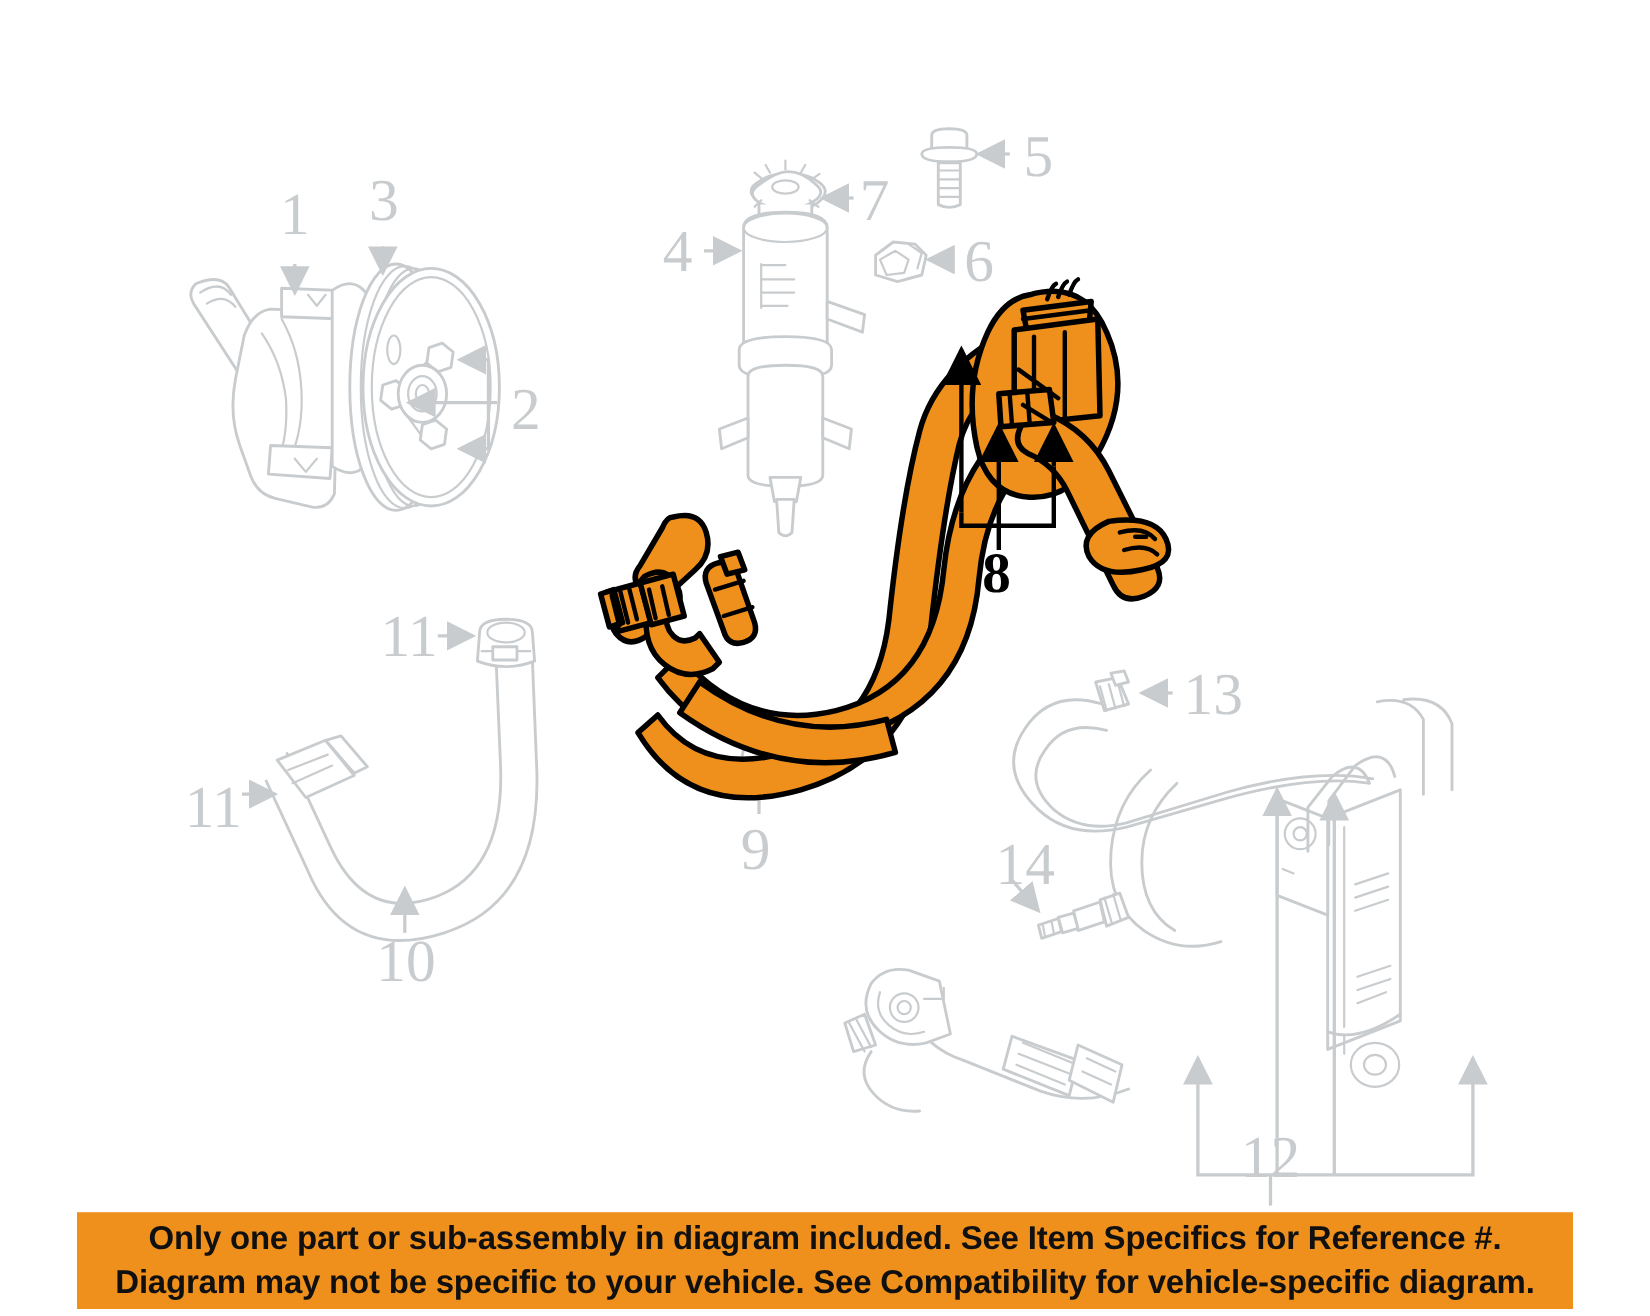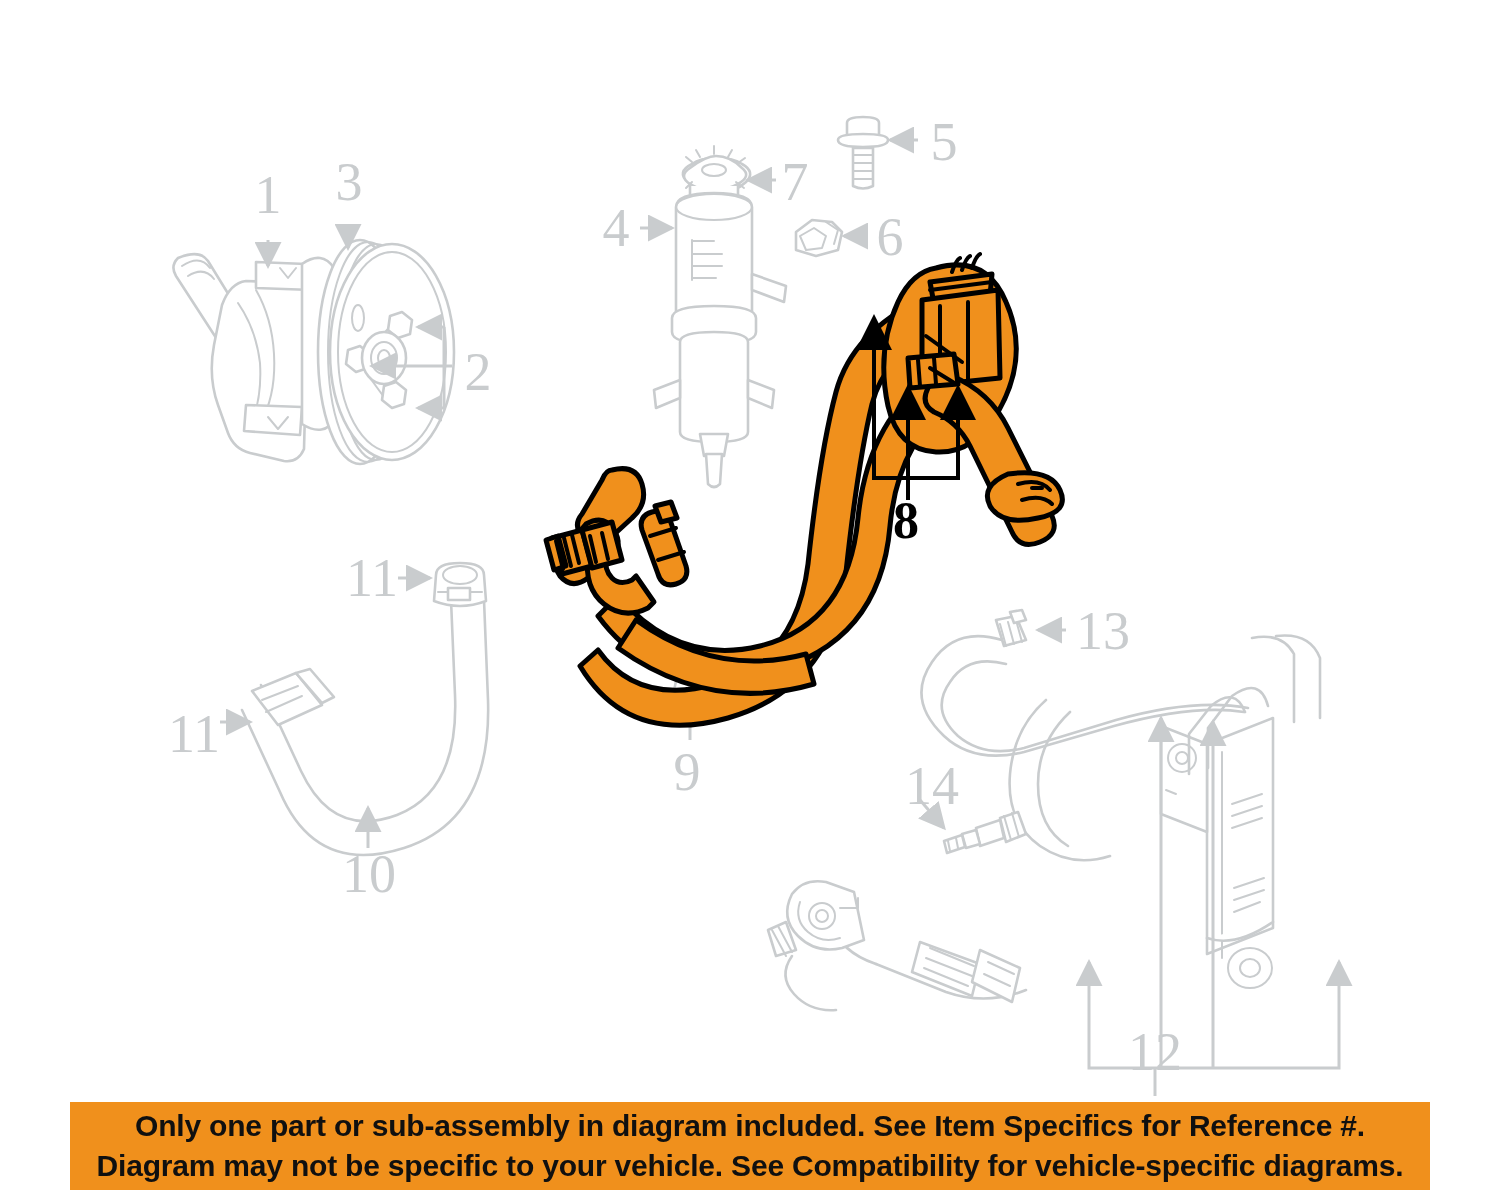--- a/index.html
+++ b/index.html
@@ -399,16 +399,16 @@
     <text class="num" x="369" y="892" text-anchor="middle">10</text>
     <text class="num" x="372" y="596" text-anchor="middle">11</text>
     <text class="num" x="194" y="752" text-anchor="middle">11</text>
     <text class="num" x="1155" y="1070" text-anchor="middle">12</text>
     <text class="num" x="1103" y="649" text-anchor="middle">13</text>
     <text class="num" x="932" y="804" text-anchor="middle">14</text>
   </svg>
 
   <div class="callout-banner">
     <div class="banner-line">Only one part or sub-assembly in diagram included. See Item Specifics for Reference #.</div>
-    <div class="banner-line">Diagram may not be specific to your vehicle. See Compatibility for vehicle-specific diagrams.</div>
+    <div class="banner-line">Diagram may not be specific to your vehicle. See Compatibility for vehicle-specific diagram.</div>
   </div>
 
 </div>
 
 </body></html>

